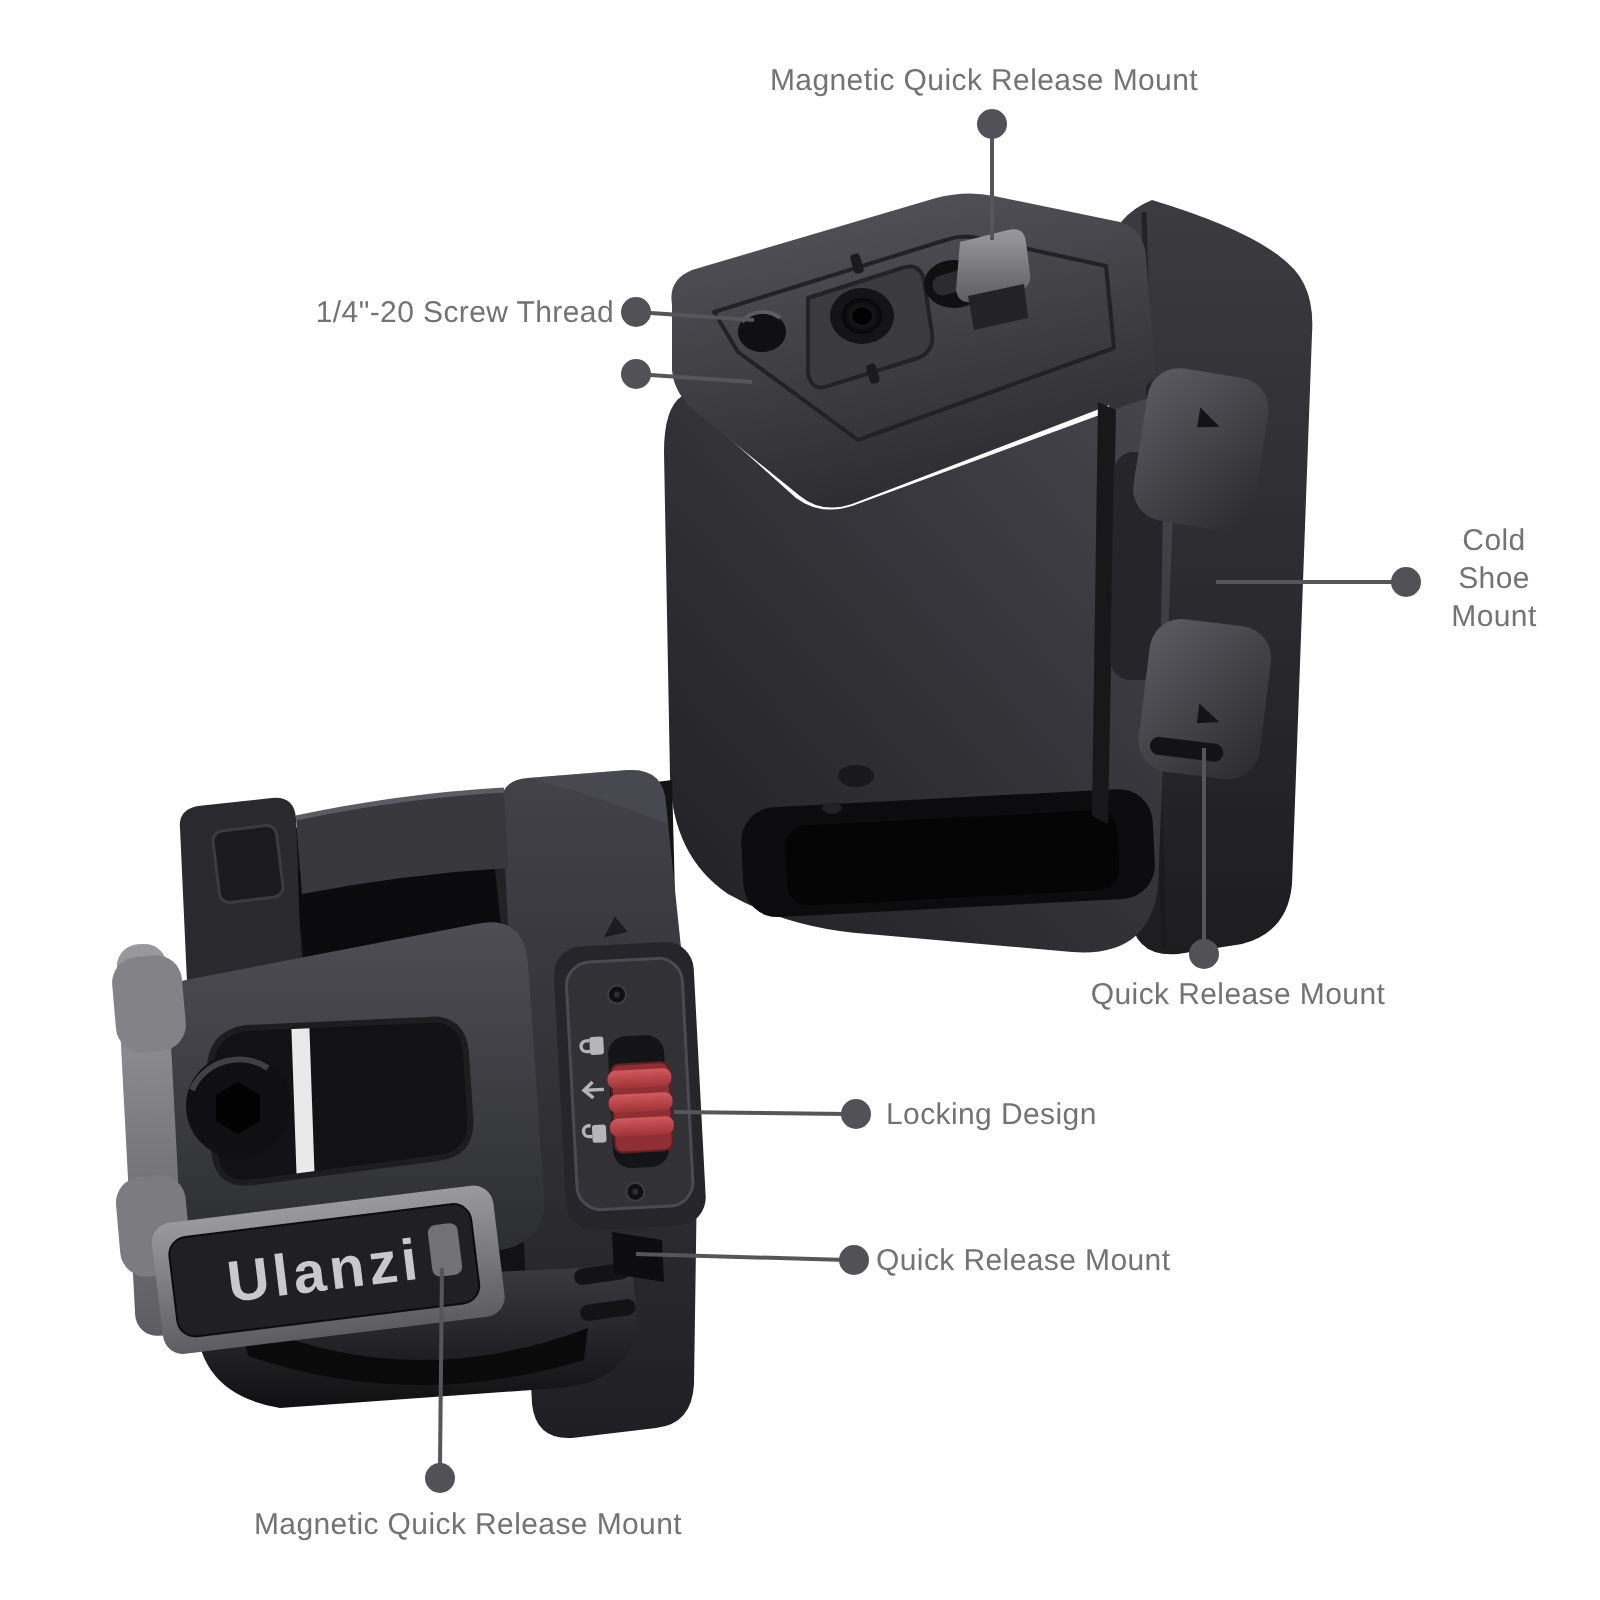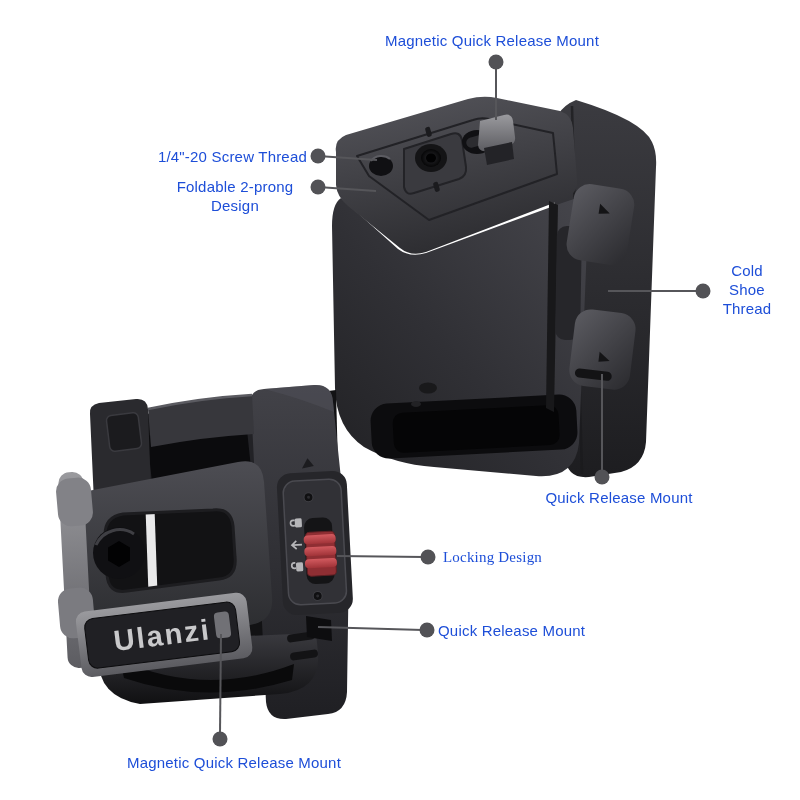--- a/index.html
+++ b/index.html
@@ -1,19 +1,19 @@
 <!DOCTYPE html>
 <html><head>
 <meta charset="utf-8">
 <style>
   html,body{margin:0;padding:0;background:#ffffff;}
   #canvas{position:relative;width:800px;height:800px;background:#ffffff;overflow:hidden;
           font-family:"Liberation Sans",sans-serif;}
   #art{position:absolute;left:0;top:0;}
-  .label{position:absolute;font-size:15px;line-height:19px;color:#1d4ed8;letter-spacing:.2px;white-space:nowrap;}
+  .label{position:absolute;font-size:15px;line-height:19px;color:#737373;letter-spacing:.2px;white-space:nowrap;}
   .label.center{transform:translateX(-50%);text-align:center;}
   .label.rightalign{text-align:right;}
   .label.block{white-space:normal;text-align:center;}
   .label span{display:block;}
 </style>
 </head>
 <body>
 
 <div id="canvas">
 
@@ -195,31 +195,27 @@
     <circle cx="428" cy="557" r="7.5"></circle>
     <circle cx="427" cy="630" r="7.5"></circle>
     <circle cx="220" cy="739" r="7.5"></circle>
   </g>
 </svg>
 
 <div class="label center" style="left:492px;top:31px;">Magnetic Quick Release Mount</div>
 
 <div class="label rightalign" style="right:493px;top:147px;">1/4"-20 Screw Thread</div>
 
-<div class="label block" style="left:164px;top:177px;width:142px;">
-  <span>Foldable 2-prong</span>
-  <span>Design</span>
-</div>
 
 <div class="label center block" style="left:747px;top:261px;">
   <span>Cold Shoe</span>
-  <span>Thread</span>
+  <span>Mount</span>
 </div>
 
 <div class="label center" style="left:619px;top:488px;">Quick Release Mount</div>
 
-<div class="label" style="left:443px;top:548px;font-family:Liberation Serif, serif;">Locking Design</div>
+<div class="label" style="left:443px;top:548px;">Locking Design</div>
 
 <div class="label" style="left:438px;top:621px;">Quick Release Mount</div>
 
 <div class="label center" style="left:234px;top:753px;">Magnetic Quick Release Mount</div>
 
 </div>
 
 </body></html>

